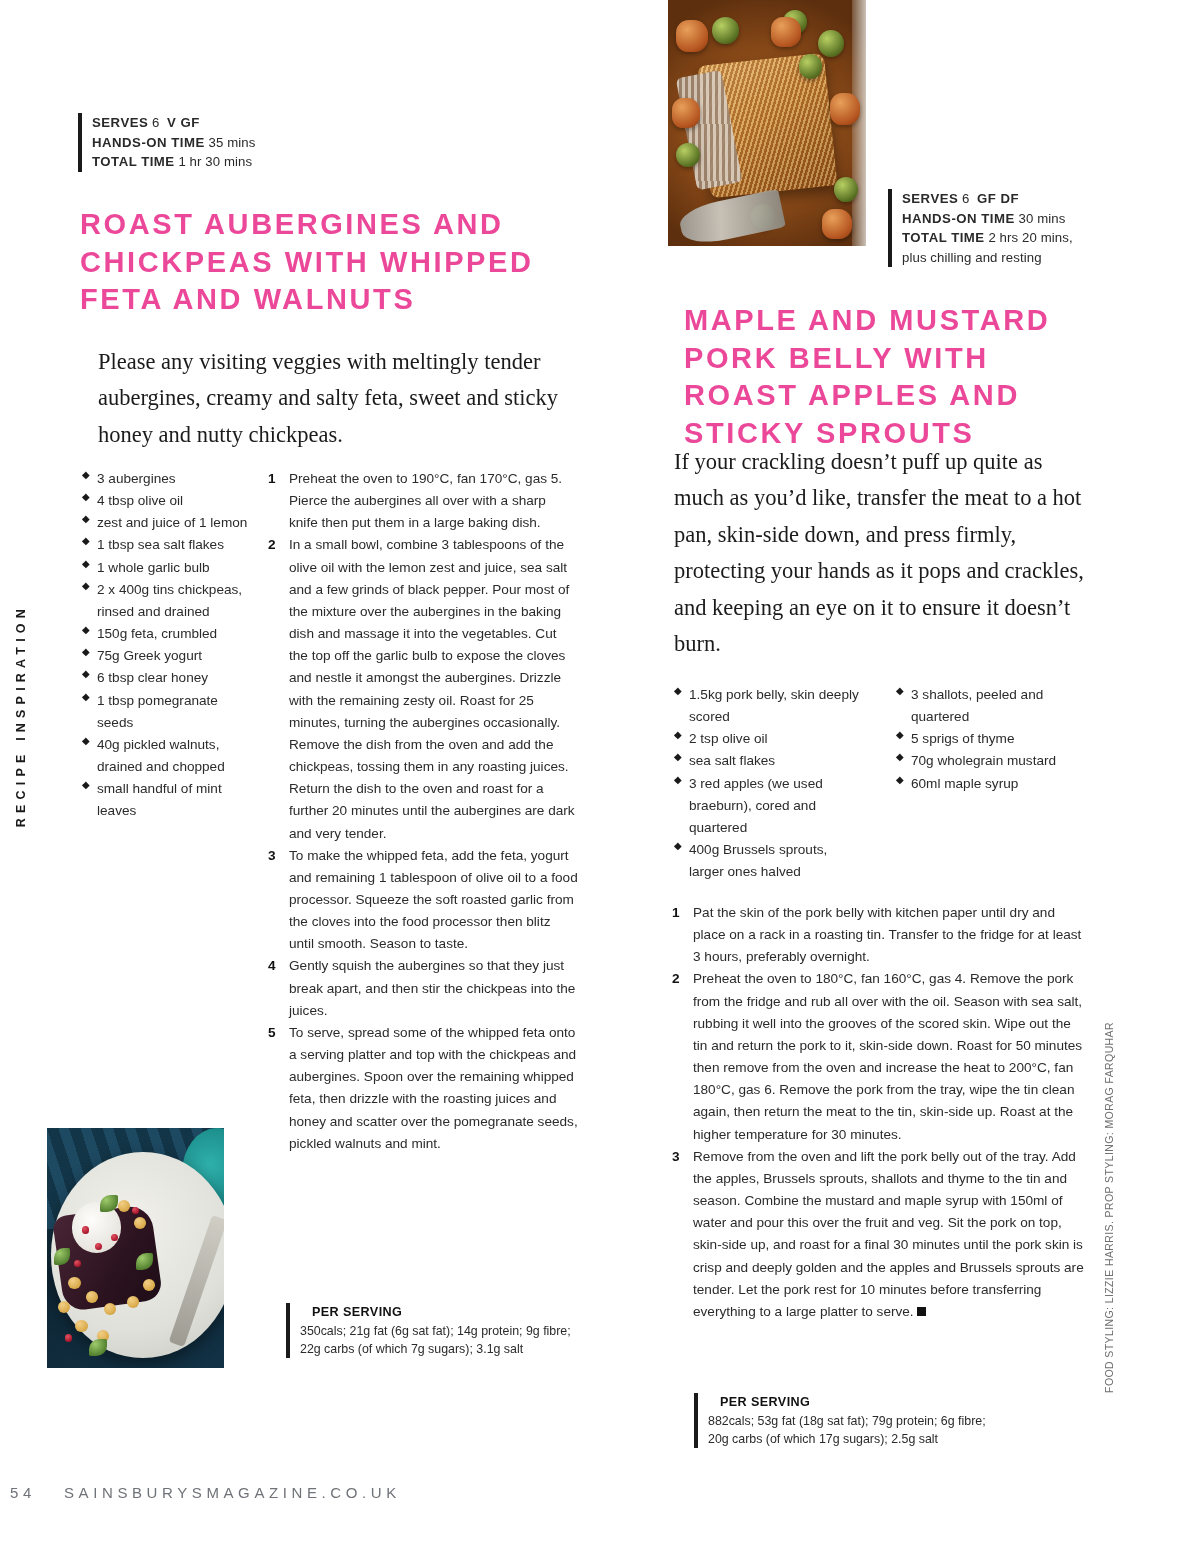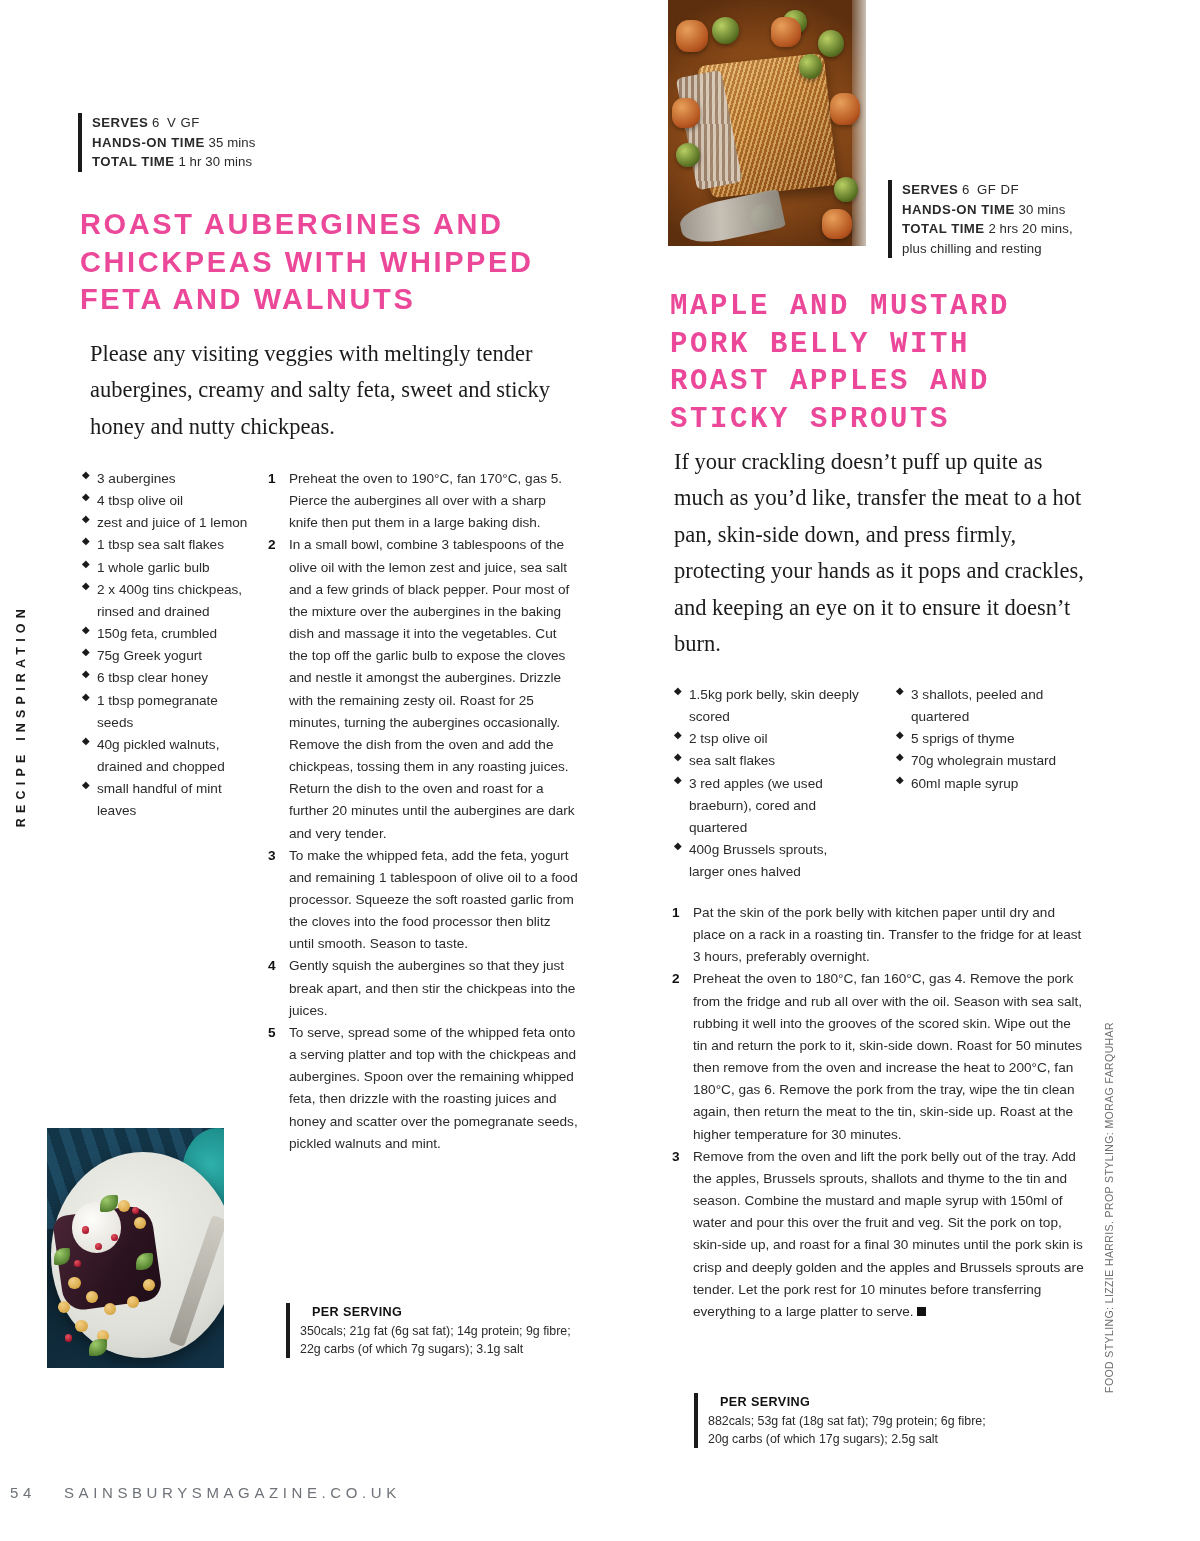--- a/index.html
+++ b/index.html
@@ -40,21 +40,21 @@
   .meta-block{
     position:absolute;
     border-left:4px solid #1a1a1a;
     padding-left:10px;
     font-size:13.2px;
     line-height:1.48;
     color:#2a2a2a;
     letter-spacing:.1px;
   }
   .meta-block .k{font-weight:700;letter-spacing:.5px;}
-  .meta-block .tag{font-weight:400;letter-spacing:.5px;}
+  .meta-block .tag{font-weight:700;letter-spacing:.5px;}
 
   .recipe-title{
     position:absolute;
     font-weight:700;
     font-size:29px;
     line-height:1.30;
     letter-spacing:2.6px;
     color:#ec4899;
     text-transform:uppercase;
   }
@@ -245,21 +245,21 @@
       <span>35 mins</span>
     </div>
     <div>
       <span class="k">TOTAL TIME</span>
       <span>1 hr 30 mins</span>
     </div>
   </div>
 
   <h1 class="recipe-title" style="left:80px;top:206px;width:490px;margin:0;">ROAST AUBERGINES AND CHICKPEAS WITH WHIPPED FETA AND WALNUTS</h1>
 
-  <p class="standfirst" style="left:82px;top:328px;width:490px;margin:8px;">Please any visiting veggies with meltingly tender aubergines, creamy and salty feta, sweet and sticky honey and nutty chickpeas.</p>
+  <p class="standfirst" style="left:82px;top:328px;width:490px;margin:16px;">Please any visiting veggies with meltingly tender aubergines, creamy and salty feta, sweet and sticky honey and nutty chickpeas.</p>
 
   <ul class="ing-list" id="left-ingredients" style="left:82px;top:468px;width:175px;">
       <li><span class="dia">◆</span><span>3 aubergines</span></li>
       <li><span class="dia">◆</span><span>4 tbsp olive oil</span></li>
       <li><span class="dia">◆</span><span>zest and juice of 1 lemon</span></li>
       <li><span class="dia">◆</span><span>1 tbsp sea salt flakes</span></li>
       <li><span class="dia">◆</span><span>1 whole garlic bulb</span></li>
       <li><span class="dia">◆</span><span>2 x 400g tins chickpeas, rinsed and drained</span></li>
       <li><span class="dia">◆</span><span>150g feta, crumbled</span></li>
       <li><span class="dia">◆</span><span>75g Greek yogurt</span></li>
@@ -322,38 +322,38 @@
     <div class="sprout" style="left:42%;top:83%;width:12%;height:10%;"></div>
     <div class="sprout" style="left:84%;top:72%;width:12%;height:10%;"></div>
     <div class="apple" style="left:4%;top:8%;width:16%;height:13%;"></div>
     <div class="apple" style="left:52%;top:7%;width:15%;height:12%;"></div>
     <div class="apple" style="left:82%;top:38%;width:15%;height:13%;"></div>
     <div class="apple" style="left:2%;top:40%;width:14%;height:12%;"></div>
     <div class="apple" style="left:78%;top:85%;width:15%;height:12%;"></div>
     <div class="spoon"></div>
   </div>
 
-  <div class="meta-block" style="left:888px;top:180px;width:180px;">
+  <div class="meta-block" style="left:888px;top:189px;width:180px;">
     <div>
       <span class="k">SERVES</span>
       <span>6</span>
       &nbsp;<span class="tag">GF DF</span>
     </div>
     <div>
       <span class="k">HANDS-ON TIME</span>
       <span>30 mins</span>
     </div>
     <div>
       <span class="k">TOTAL TIME</span>
       <span>2 hrs 20 mins,</span>
     </div>
     <div>plus chilling and resting</div>
   </div>
 
-  <h1 class="recipe-title" style="left:670px;top:288px;width:420px;margin:0;font-family:Liberation Mono, monospace;">MAPLE AND MUSTARD PORK BELLY WITH ROAST APPLES AND STICKY SPROUTS</h1>
+  <h1 class="recipe-title" style="left:670px;top:288px;width:420px;margin:14px;">MAPLE AND MUSTARD PORK BELLY WITH ROAST APPLES AND STICKY SPROUTS</h1>
 
   <p class="standfirst" style="left:670px;top:440px;width:410px;margin:4px;">If your crackling doesn’t puff up quite as much as you’d like, transfer the meat to a hot pan, skin-side down, and press firmly, protecting your hands as it pops and crackles, and keeping an eye on it to ensure it doesn’t burn.</p>
 
   <ul class="ing-list" id="right-ingredients-1" style="left:674px;top:684px;width:190px;">
       <li><span class="dia">◆</span><span>1.5kg pork belly, skin deeply scored</span></li>
       <li><span class="dia">◆</span><span>2 tsp olive oil</span></li>
       <li><span class="dia">◆</span><span>sea salt flakes</span></li>
       <li><span class="dia">◆</span><span>3 red apples (we used braeburn), cored and quartered</span></li>
       <li><span class="dia">◆</span><span>400g Brussels sprouts, larger ones halved</span></li>
     </ul>

